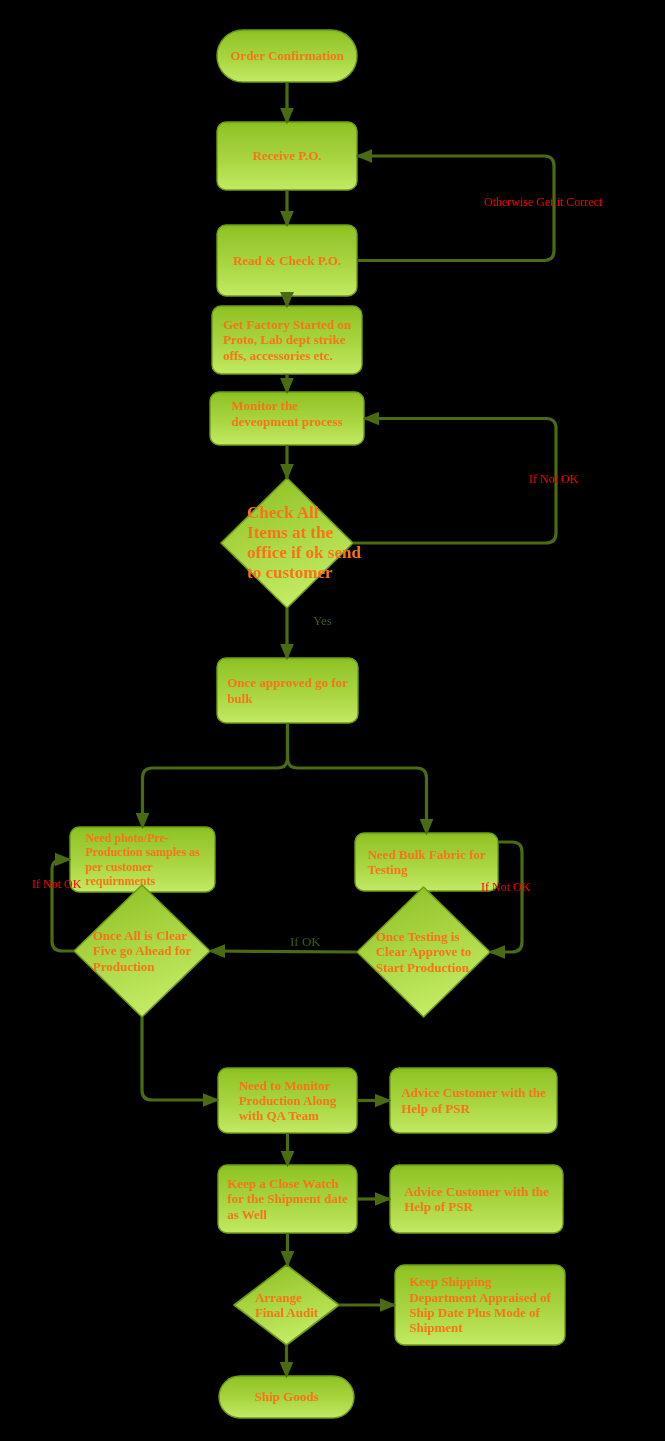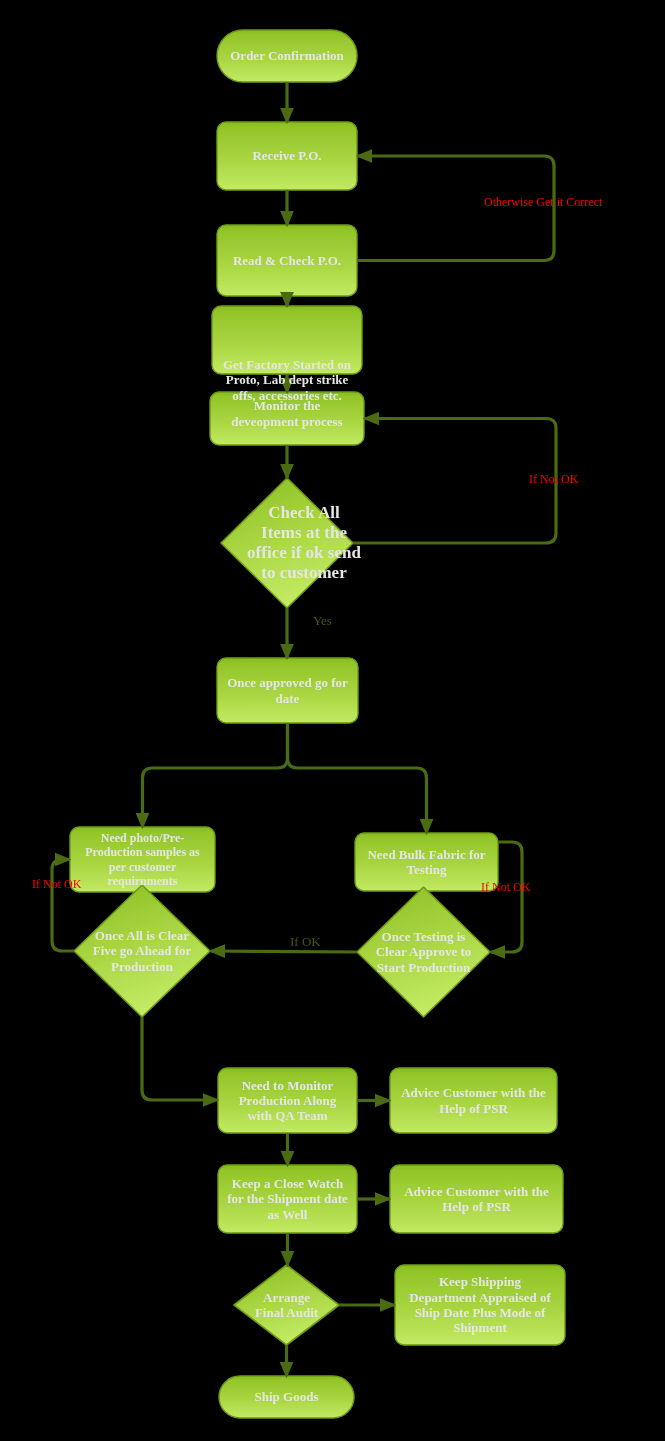--- a/index.html
+++ b/index.html
@@ -1,24 +1,23 @@
 <!DOCTYPE html>
 <html><head>
 <meta charset="utf-8">
 <style>
   html,body{margin:0;padding:0;background:#000;}
   #stage{position:relative;width:665px;height:1441px;background:#000;overflow:hidden;}
   svg{position:absolute;left:0;top:0;width:665px;height:1441px;}
   .node-label{
     position:absolute;
     display:flex;align-items:center;justify-content:center;
-    text-align:center;
     font-family:"Liberation Serif","DejaVu Serif",serif;
     font-weight:bold;
-    color:#e5e5e5;
+    color:#f97316;
     line-height:1.18;
     pointer-events:none;
     white-space:pre-line;
   }
   .edge-label{
     position:absolute;
     font-family:"Liberation Serif","DejaVu Serif",serif;
     font-weight:normal;
     white-space:nowrap;
   }
@@ -88,31 +87,31 @@
         <path d="M 357 1199 L 389 1199" marker-end="url(#arrow)"></path>
         <path d="M 287.5 1233 L 287.5 1265" marker-end="url(#arrow)"></path>
         <path d="M 339 1305 L 394 1305" marker-end="url(#arrow)"></path>
         <path d="M 286.5 1345 L 286.5 1376" marker-end="url(#arrow)"></path>
       </g>
   </svg>
 
   <div class="node-label" style="left: 221px; top: 30px; width: 132px; height: 52px; font-size: 13px;">Order Confirmation</div>
   <div class="node-label" style="left: 221px; top: 122px; width: 132px; height: 68px; font-size: 13px;">Receive P.O.</div>
   <div class="node-label" style="left: 221px; top: 225px; width: 132px; height: 71px; font-size: 13px;">Read &amp; Check P.O.</div>
-  <div class="node-label" style="left: 216px; top: 306px; width: 142px; height: 68px; font-size: 13px; margin-top: 40px;">Get Factory Started on
+  <div class="node-label" style="left: 216px; top: 306px; width: 142px; height: 68px; font-size: 13px;">Get Factory Started on
 Proto, Lab dept strike
 offs, accessories etc.</div>
   <div class="node-label" style="left: 214px; top: 392px; width: 146px; height: 43px; font-size: 13px;">Monitor the
 deveopment process</div>
   <div class="node-label" style="left: 224px; top: 478px; width: 160px; height: 130px; font-size: 17px;">Check All
 Items at the
 office if ok send
 to customer</div>
   <div class="node-label" style="left: 221px; top: 658px; width: 133px; height: 65px; font-size: 13px;">Once approved go for
-date</div>
+bulk</div>
   <div class="node-label" style="left: 74px; top: 827px; width: 137px; height: 65px; font-size: 12px;">Need photo/Pre-
 Production samples as
 per customer
 requirnments</div>
   <div class="node-label" style="left: 359px; top: 833px; width: 135px; height: 58px; font-size: 13px;">Need Bulk Fabric for
 Testing</div>
   <div class="node-label" style="left: 60px; top: 885px; width: 164px; height: 132px; font-size: 13px;">Once All is Clear
 Five go Ahead for
 Production</div>
   <div class="node-label" style="left: 343px; top: 887px; width: 161px; height: 130px; font-size: 13px;">Once Testing is

